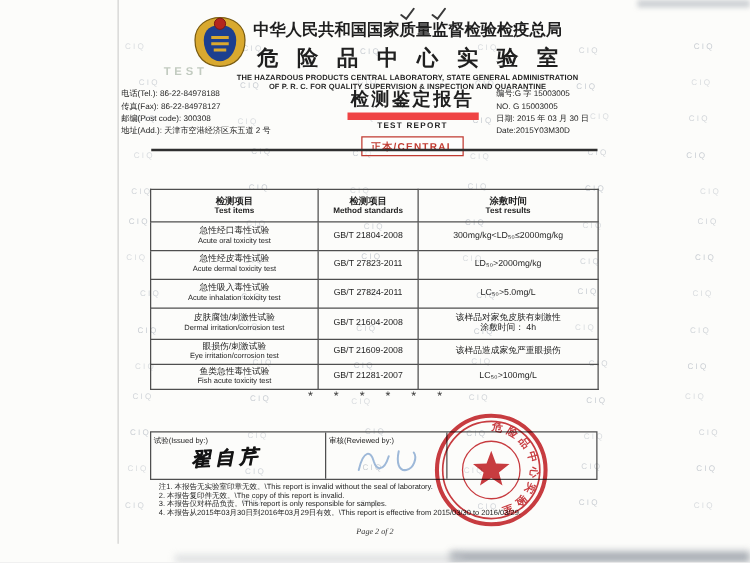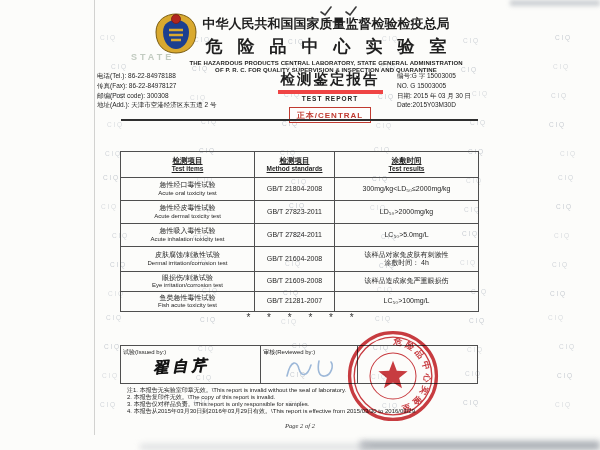--- a/index.html
+++ b/index.html
@@ -13,34 +13,34 @@
   
   .hpcl{left:131px;top:52px;font-size:9px;font-weight:bold;letter-spacing:3px;color:#c2cbc0;}
   .title-block{left:180px;top:15px;width:292px;text-align:center;}
   .org-cn{font-size:13px;font-weight:bold;font-family:"Liberation Serif","DejaVu Serif",serif;}
   .lab-cn{font-size:17px;font-weight:bold;letter-spacing:15px;padding-left:15px;margin-top:2px;
           font-family:"Liberation Serif","DejaVu Serif",serif;}
   .org-en{font-size:6px;font-weight:bold;line-height:7px;margin-top:2px;letter-spacing:.1px;}
   .contact{left:97px;top:71px;font-size:6.5px;line-height:9.8px;color:#242424;}
   .report-center{left:268px;top:70px;width:124px;text-align:center;}
   .rpt-cn{display:inline-block;font-size:14.5px;font-weight:bold;letter-spacing:2px;
-          border-bottom:4px solid #ef4444;padding:0 3px 1px;
+          border-bottom:6px solid #ef4444;padding:0 3px 1px;
           font-family:"Liberation Serif","DejaVu Serif",serif;}
   .rpt-en{font-size:6.5px;font-weight:bold;letter-spacing:1px;margin-top:1px;}
   .origin{display:inline-block;margin-top:5px;border:1.2px solid #c03a30;color:#c03a30;
           font-size:8px;font-weight:bold;padding:1.5px 7px;letter-spacing:1px;background:rgba(255,255,255,.55);}
   .report-no{left:397px;top:71px;font-size:6.5px;line-height:9.8px;color:#242424;}
   .rule{left:121px;top:119px;width:357px;height:2px;background:#2f2f2f;}
   .section{left:138px;top:127px;width:120px;text-align:center;}
   .sec-cn{font-size:11.5px;font-weight:bold;letter-spacing:3px;font-family:"Liberation Serif","DejaVu Serif",serif;}
   .sec-en{font-size:6.5px;font-weight:bold;}
   
   .results{left:120px;top:151px;width:358px;border-collapse:collapse;table-layout:fixed;}
   .results th,.results td{border:1px solid #4f4f4f;padding:1px;text-align:center;vertical-align:middle;}
-  .results thead tr{height:26px;text-decoration:underline;}
+  .results thead tr{height:26px;}
   .results tbody tr:nth-child(1){height:23px;}
   .results tbody tr:nth-child(2){height:23px;}
   .results tbody tr:nth-child(3){height:23px;}
   .results tbody tr:nth-child(4){height:25px;}
   .results tbody tr:nth-child(5){height:20px;}
   .results tbody tr:nth-child(6){height:20px;}
   .cn{font-size:7px;line-height:8.2px;}
   .en{font-size:6px;line-height:7px;}
   th .cn{font-size:7.5px;font-weight:bold;}
   th .en{font-size:6.5px;font-weight:bold;}
@@ -164,21 +164,21 @@
     <path d="M3,8 L7,11 L13,3" stroke="#3a3a3a" stroke-width="1.6" fill="none" stroke-linecap="round"></path>
     <path d="M28,8 L32,11 L38,3" stroke="#3a3a3a" stroke-width="1.6" fill="none" stroke-linecap="round"></path>
   </svg>
 
   <svg class="abs z2" style="left:154px;top:12px" width="44" height="42" viewBox="0 0 44 42">
     <path d="M22,2 C32,2 42,8 42,20 C42,34 33,41 22,41 C11,41 2,34 2,20 C2,8 12,2 22,2 Z" fill="#d9a92f" stroke="#7a5c12" stroke-width="1"></path>
     <path d="M22,8 C28,8 35,11 35,20 C35,31 28,37 22,37 C16,37 9,31 9,20 C9,11 16,8 22,8 Z" fill="#1c3f8f"></path>
     <path d="M15,18 h14 M15,23 h14 M17,28 h10" stroke="#d9a92f" stroke-width="2.5"></path>
     <circle cx="22" cy="7" r="4.5" fill="#b3261e" stroke="#7a1a14" stroke-width="0.8"></circle>
   </svg>
-  <div class="abs hpcl z2">STATE</div>
+  <div class="abs hpcl z2">TEST</div>
 
   <div class="abs title-block z2">
     <div class="org-cn">中华人民共和国国家质量监督检验检疫总局</div>
     <div class="lab-cn">危险品中心实验室</div>
     <div class="org-en">THE HAZARDOUS PRODUCTS CENTRAL LABORATORY, STATE GENERAL ADMINISTRATION</div>
     <div class="org-en" style="margin-top:0">OF P. R. C. FOR QUALITY SUPERVISION &amp; INSPECTION AND QUARANTINE</div>
   </div>
 
   <div class="abs contact z2">
     <div>电话(Tel.): 86-22-84978188</div>

